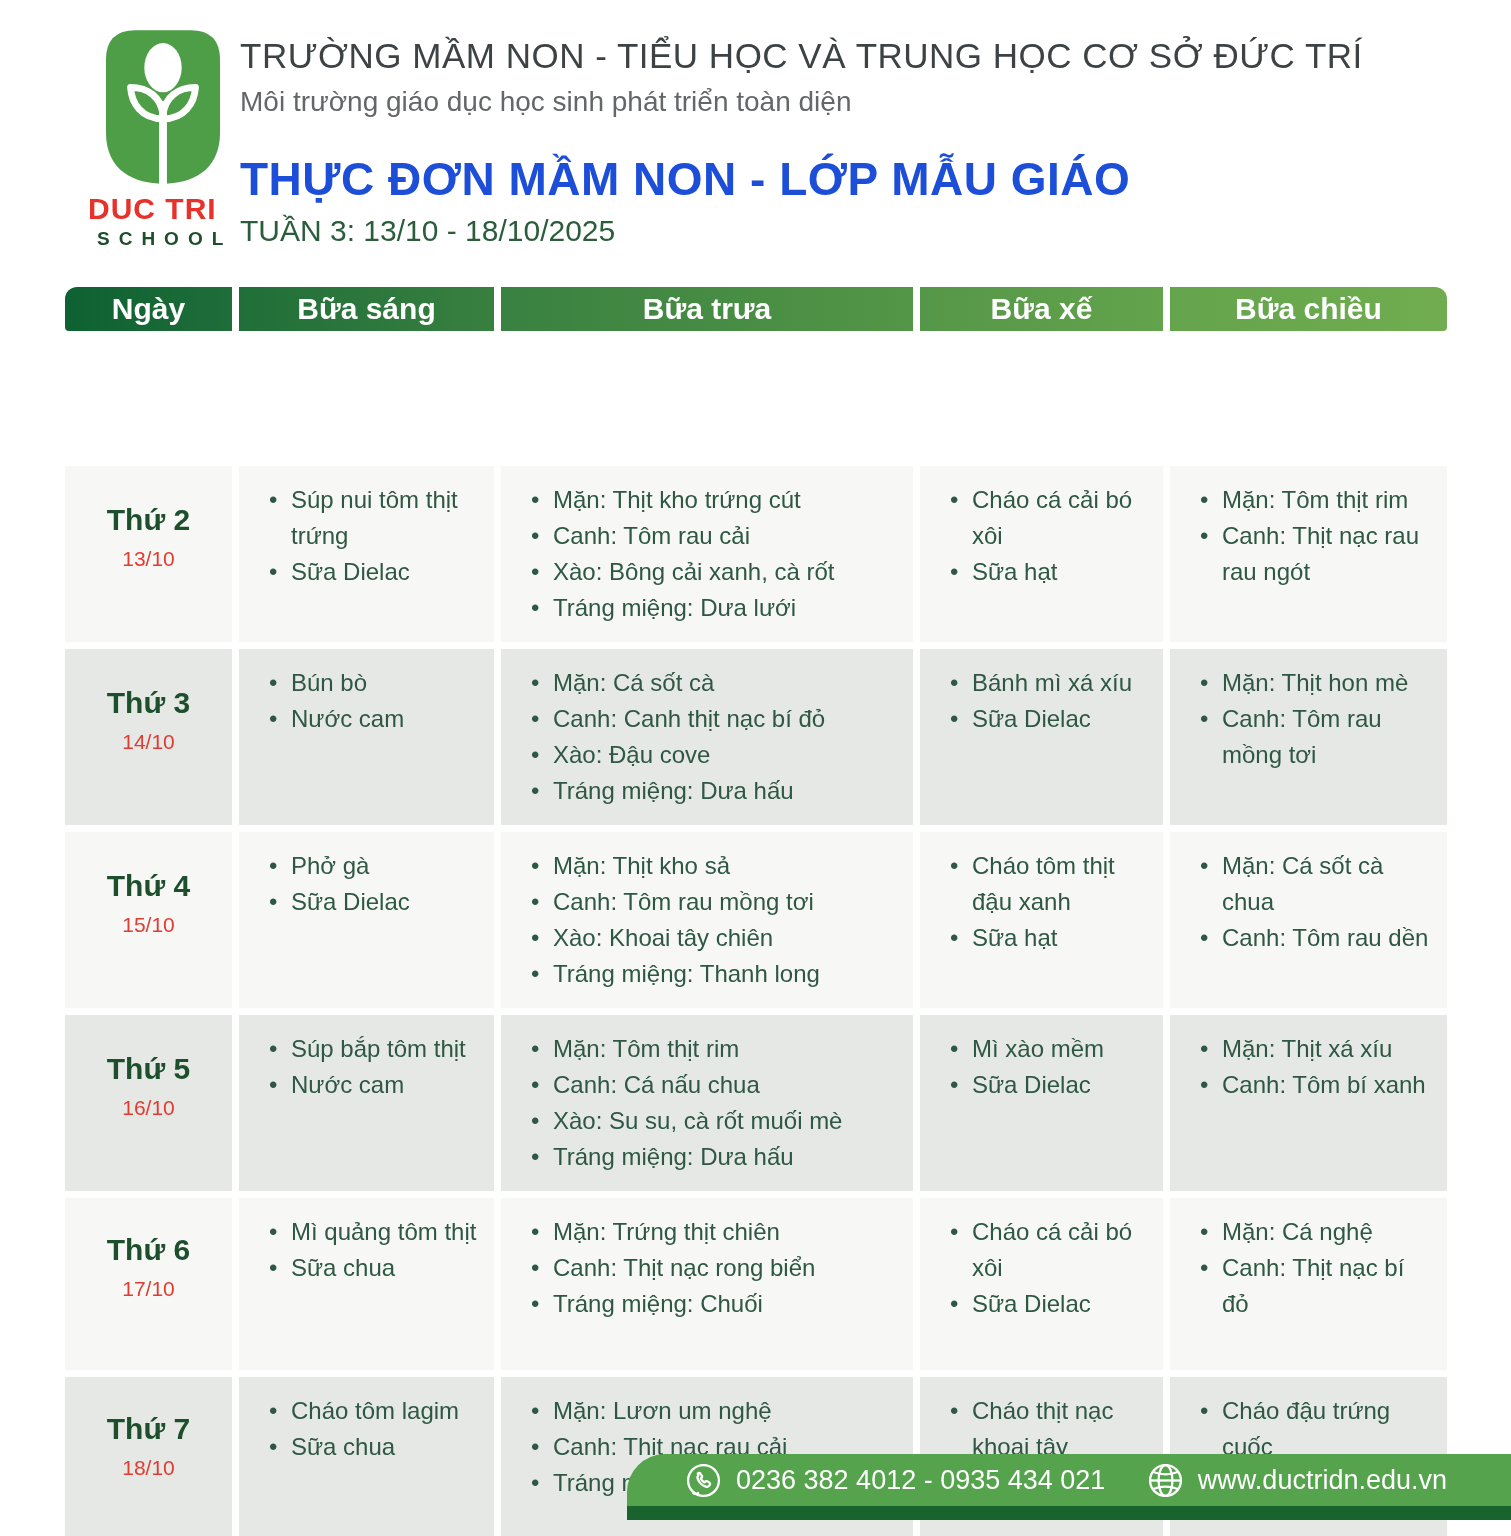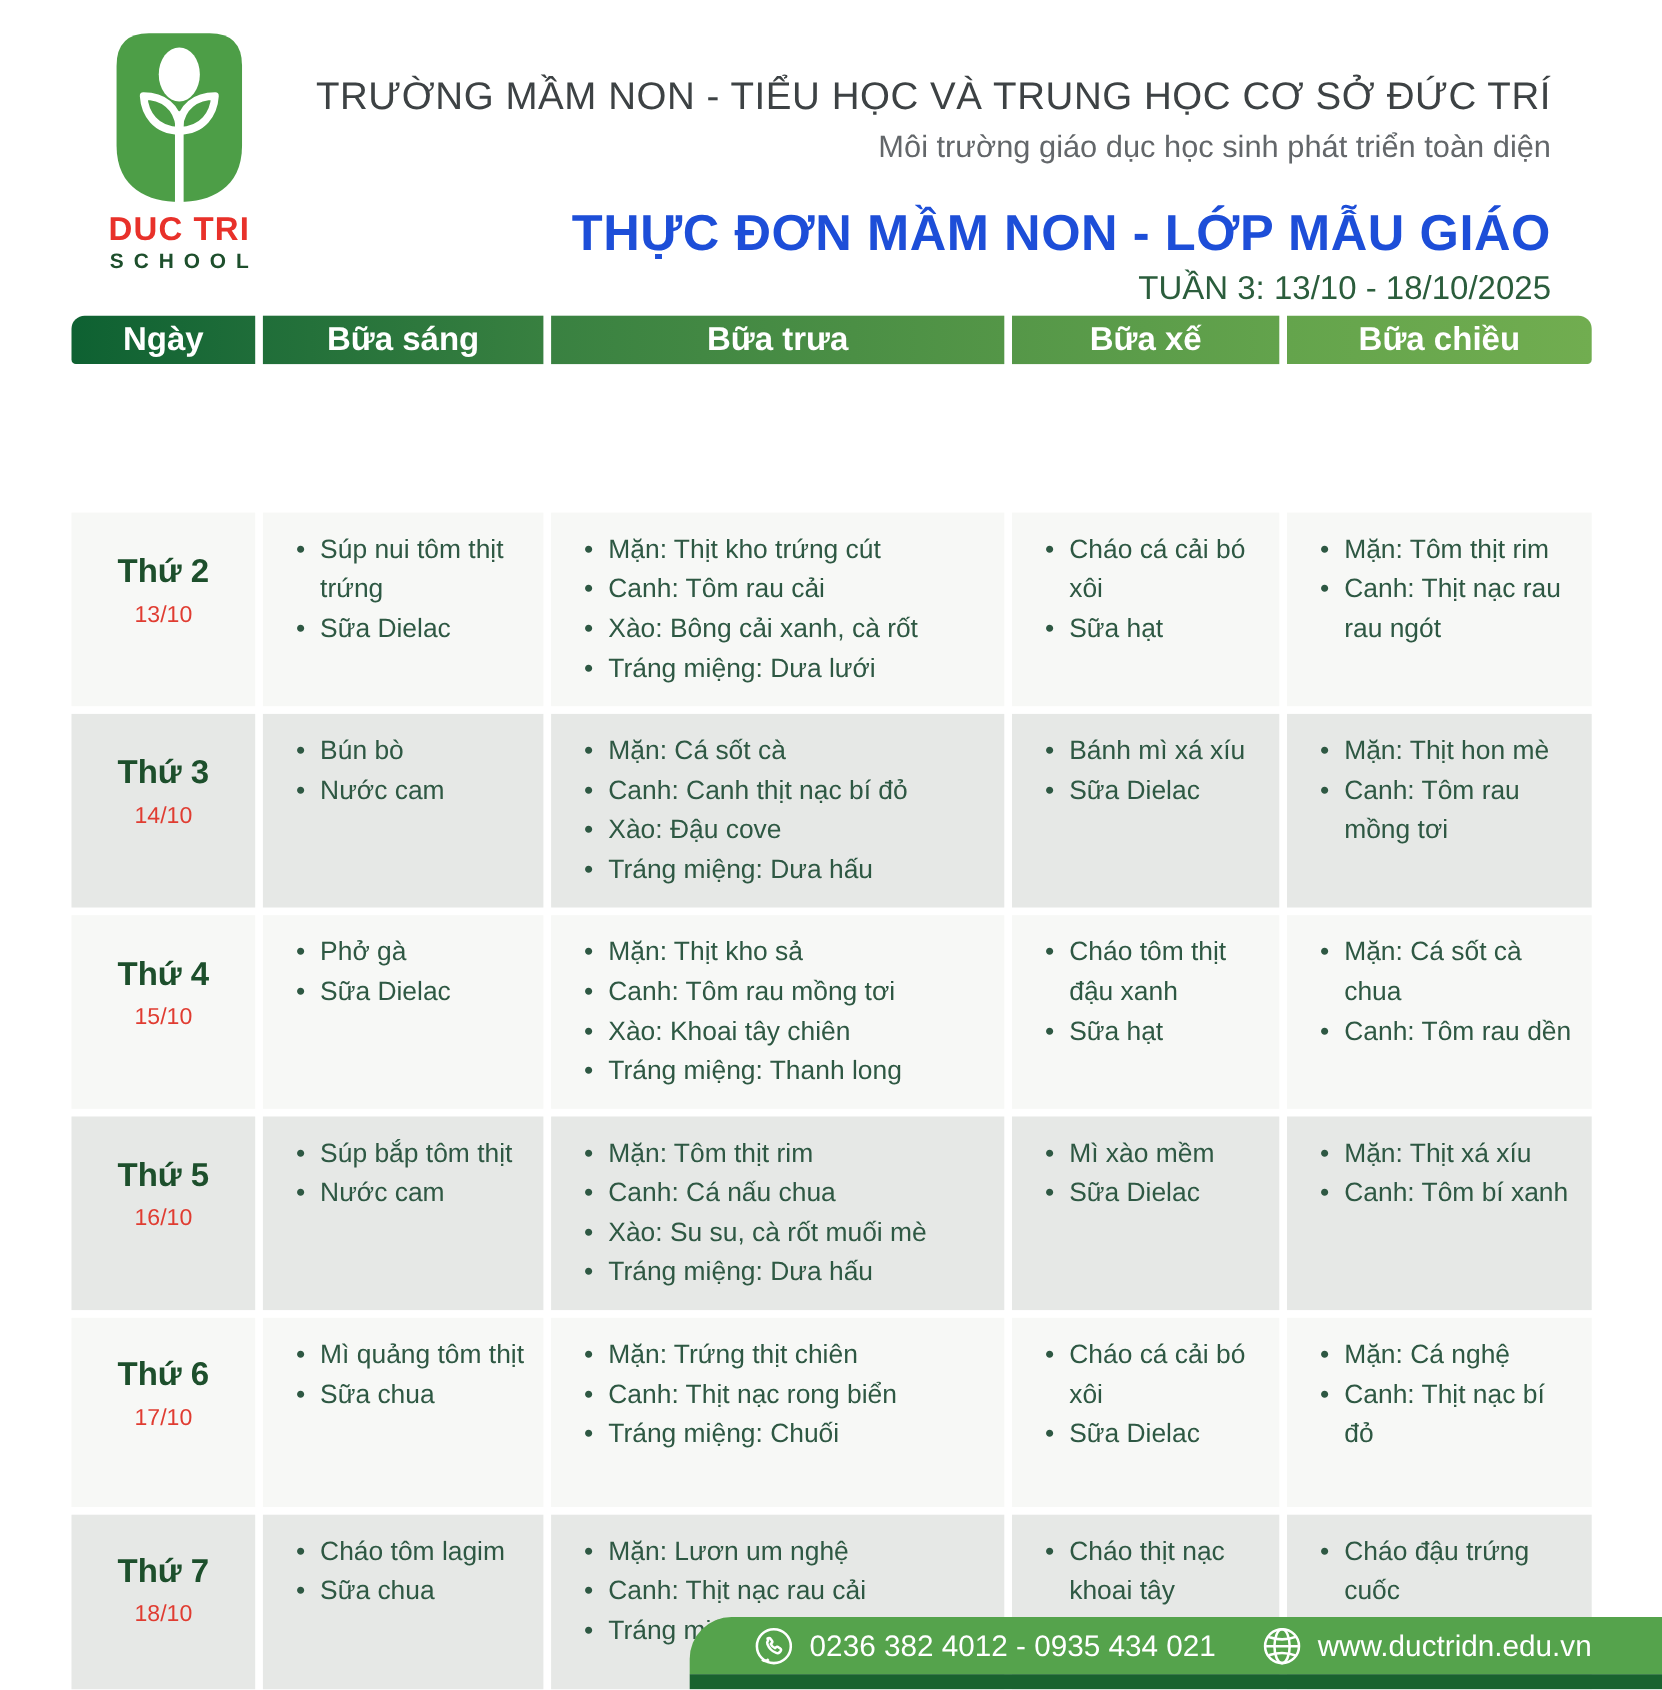--- a/index.html
+++ b/index.html
@@ -1,25 +1,25 @@
 <!DOCTYPE html>
 <html><head>
 <meta charset="utf-8">
 <style>
   html,body{margin:0;padding:0;background:#ffffff;}
   .page{
     position:relative;width:1511px;height:1536px;background:#ffffff;overflow:hidden;
     font-family:"Liberation Sans", sans-serif;color:#2e5843;
   }
   
-  .logo{position:absolute;left:88px;top:28px;width:150px;text-align:center;}
+  .logo{position:absolute;left:88px;top:28px;width:150px;text-align:left;}
   .logo svg{display:block;margin:0 auto;}
   .logo-name{margin-top:4px;font-size:30px;font-weight:bold;color:#e8312a;letter-spacing:1px;}
   .logo-sub{margin-top:2px;font-size:19px;font-weight:bold;color:#1d4f2c;letter-spacing:9px;text-indent:9px;}
-  .head-text{position:absolute;left:240px;top:36px;width:1170px;text-align:right;margin-top:32px;}
+  .head-text{position:absolute;left:240px;top:36px;width:1170px;text-align:left;}
   .school-name{font-size:35px;color:#3d4244;letter-spacing:.5px;}
   .tagline{margin-top:10px;font-size:28px;color:#63676a;}
   .title{margin:34px 0 0 0;font-size:46px;font-weight:bold;color:#1d4ed8;letter-spacing:.5px;}
   .week{margin-top:8px;font-size:30px;color:#2b5d3c;}
   
   .menu-table{
     position:absolute;left:65px;top:287px;width:1382px;
     display:grid;grid-template-columns:167px 255px 412px 243px 277px;
     gap:7px;background:#ffffff;grid-auto-rows:minmax(172px,auto);
   }
@@ -36,21 +36,21 @@
   .row-light{background:#f7f8f6;}
   .row-gray{background:#e6e8e6;}
   .day-cell{display:flex;flex-direction:column;align-items:center;justify-content:center;padding-bottom:34px;}
   .day{font-size:30px;font-weight:bold;color:#1d4f2c;}
   .date{margin-top:10px;font-size:21px;color:#e03c31;}
   .menu-cell{padding:16px 10px 16px 26px;}
   .menu-cell ul{margin:0;padding:0;list-style:none;}
   .menu-cell li{position:relative;padding-left:26px;font-size:24px;line-height:36px;color:#2e5843;}
   .menu-cell li::before{content:"\2022";position:absolute;left:4px;color:#2e5843;}
   
-  .footer{position:absolute;right:0;bottom:0;width:884px;height:66px;}
+  .footer{position:absolute;right:0;bottom:16px;width:884px;height:66px;}
   .footer-bar{
     height:52px;background:#55a34c;border-radius:38px 0 0 0;
     display:flex;align-items:center;justify-content:space-between;
     padding:0 64px 0 58px;box-sizing:border-box;color:#ffffff;
   }
   .footer-strip{height:14px;background:#19632f;}
   .contact{display:flex;align-items:center;gap:14px;font-size:27px;color:#ffffff;}
   .contact svg{display:block;}
 </style>
 </head>

